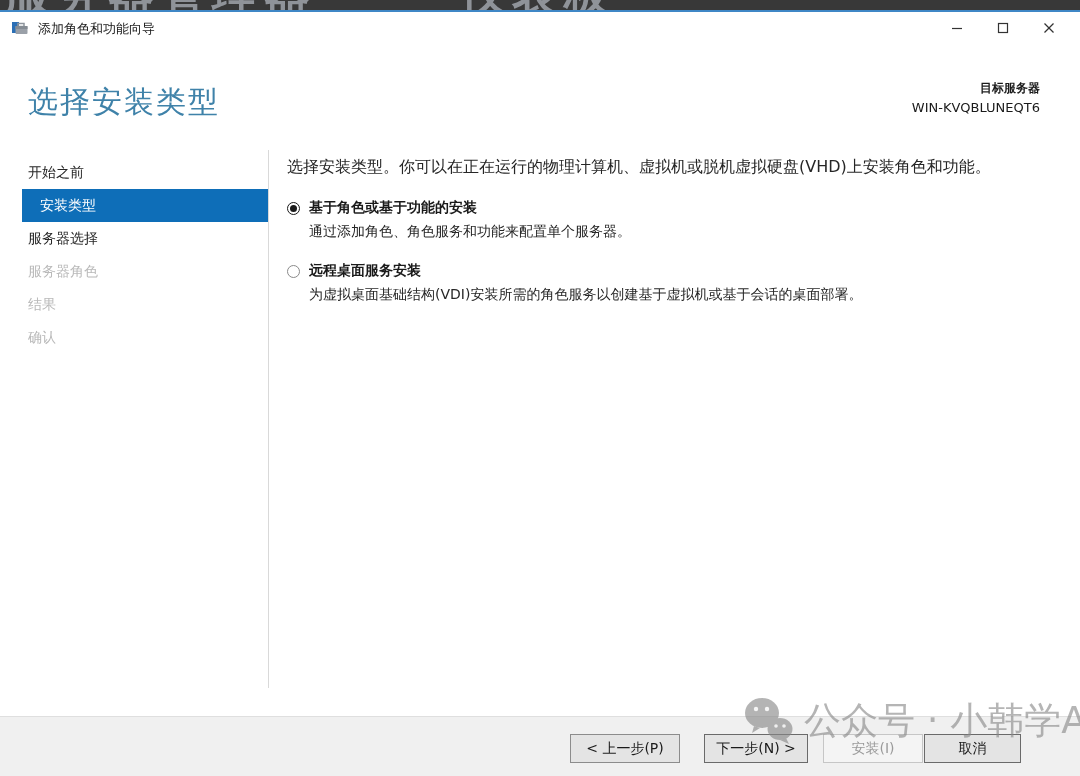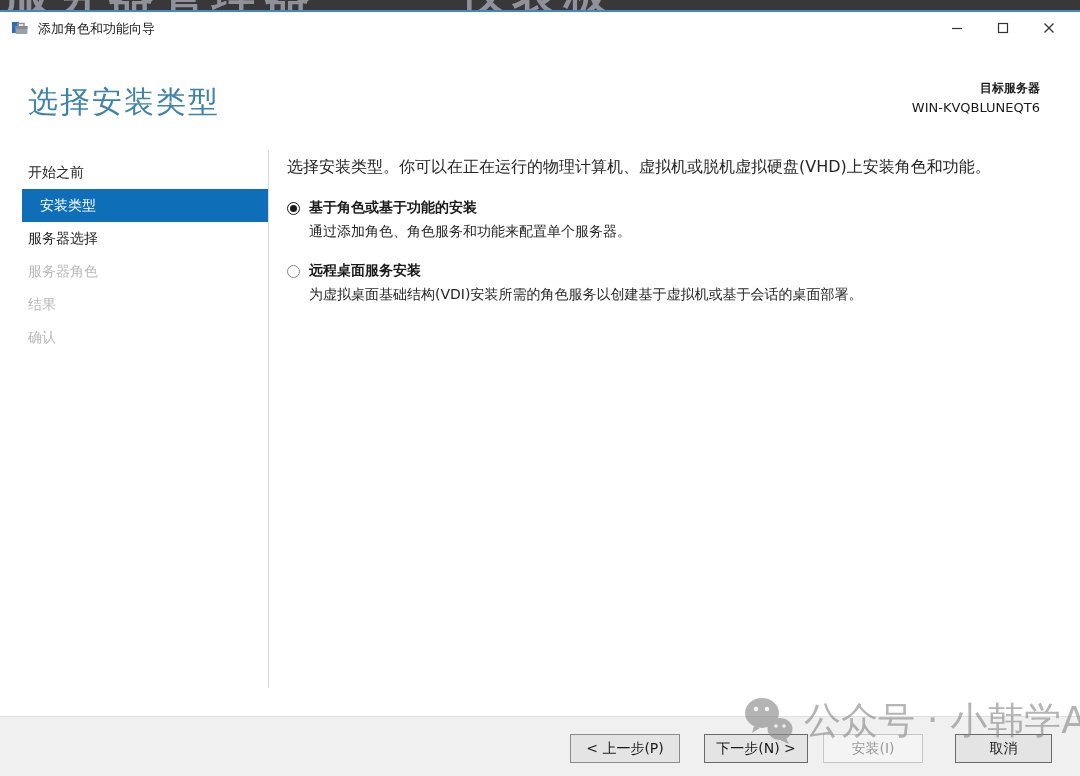--- a/index.html
+++ b/index.html
@@ -79,21 +79,21 @@
   }
   .btn {
     position:absolute; top:17px; height:29px;
     background:#e4e4e4; border:1px solid #8c8c8c;
     font-size:14px; color:#1a1a1a; cursor:pointer;
     font-family:"DejaVu Sans","Liberation Sans",sans-serif;
   }
   .btn-prev    { left:570px; width:110px; }
   .btn-next    { left:704px; width:104px; border-color:#6a6a6a; }
   .btn-install { left:823px; width:100px; background:#f4f4f4; border-color:#c6c6c6; color:#9a9a9a; cursor:default; }
-  .btn-cancel  { left:955px; width:97px;  border-color:#6a6a6a; }
+  .btn-cancel  { left:924px; width:97px;  border-color:#6a6a6a; }
 
   
   .watermark {
     position:absolute; left:742px; top:696px; z-index:10;
     display:flex; align-items:center; pointer-events:none;
     color:rgba(135,135,135,0.62); font-size:37px; white-space:nowrap;
   }
   .watermark svg { margin-right:10px; opacity:0.62; }
 </style>
 </head>

